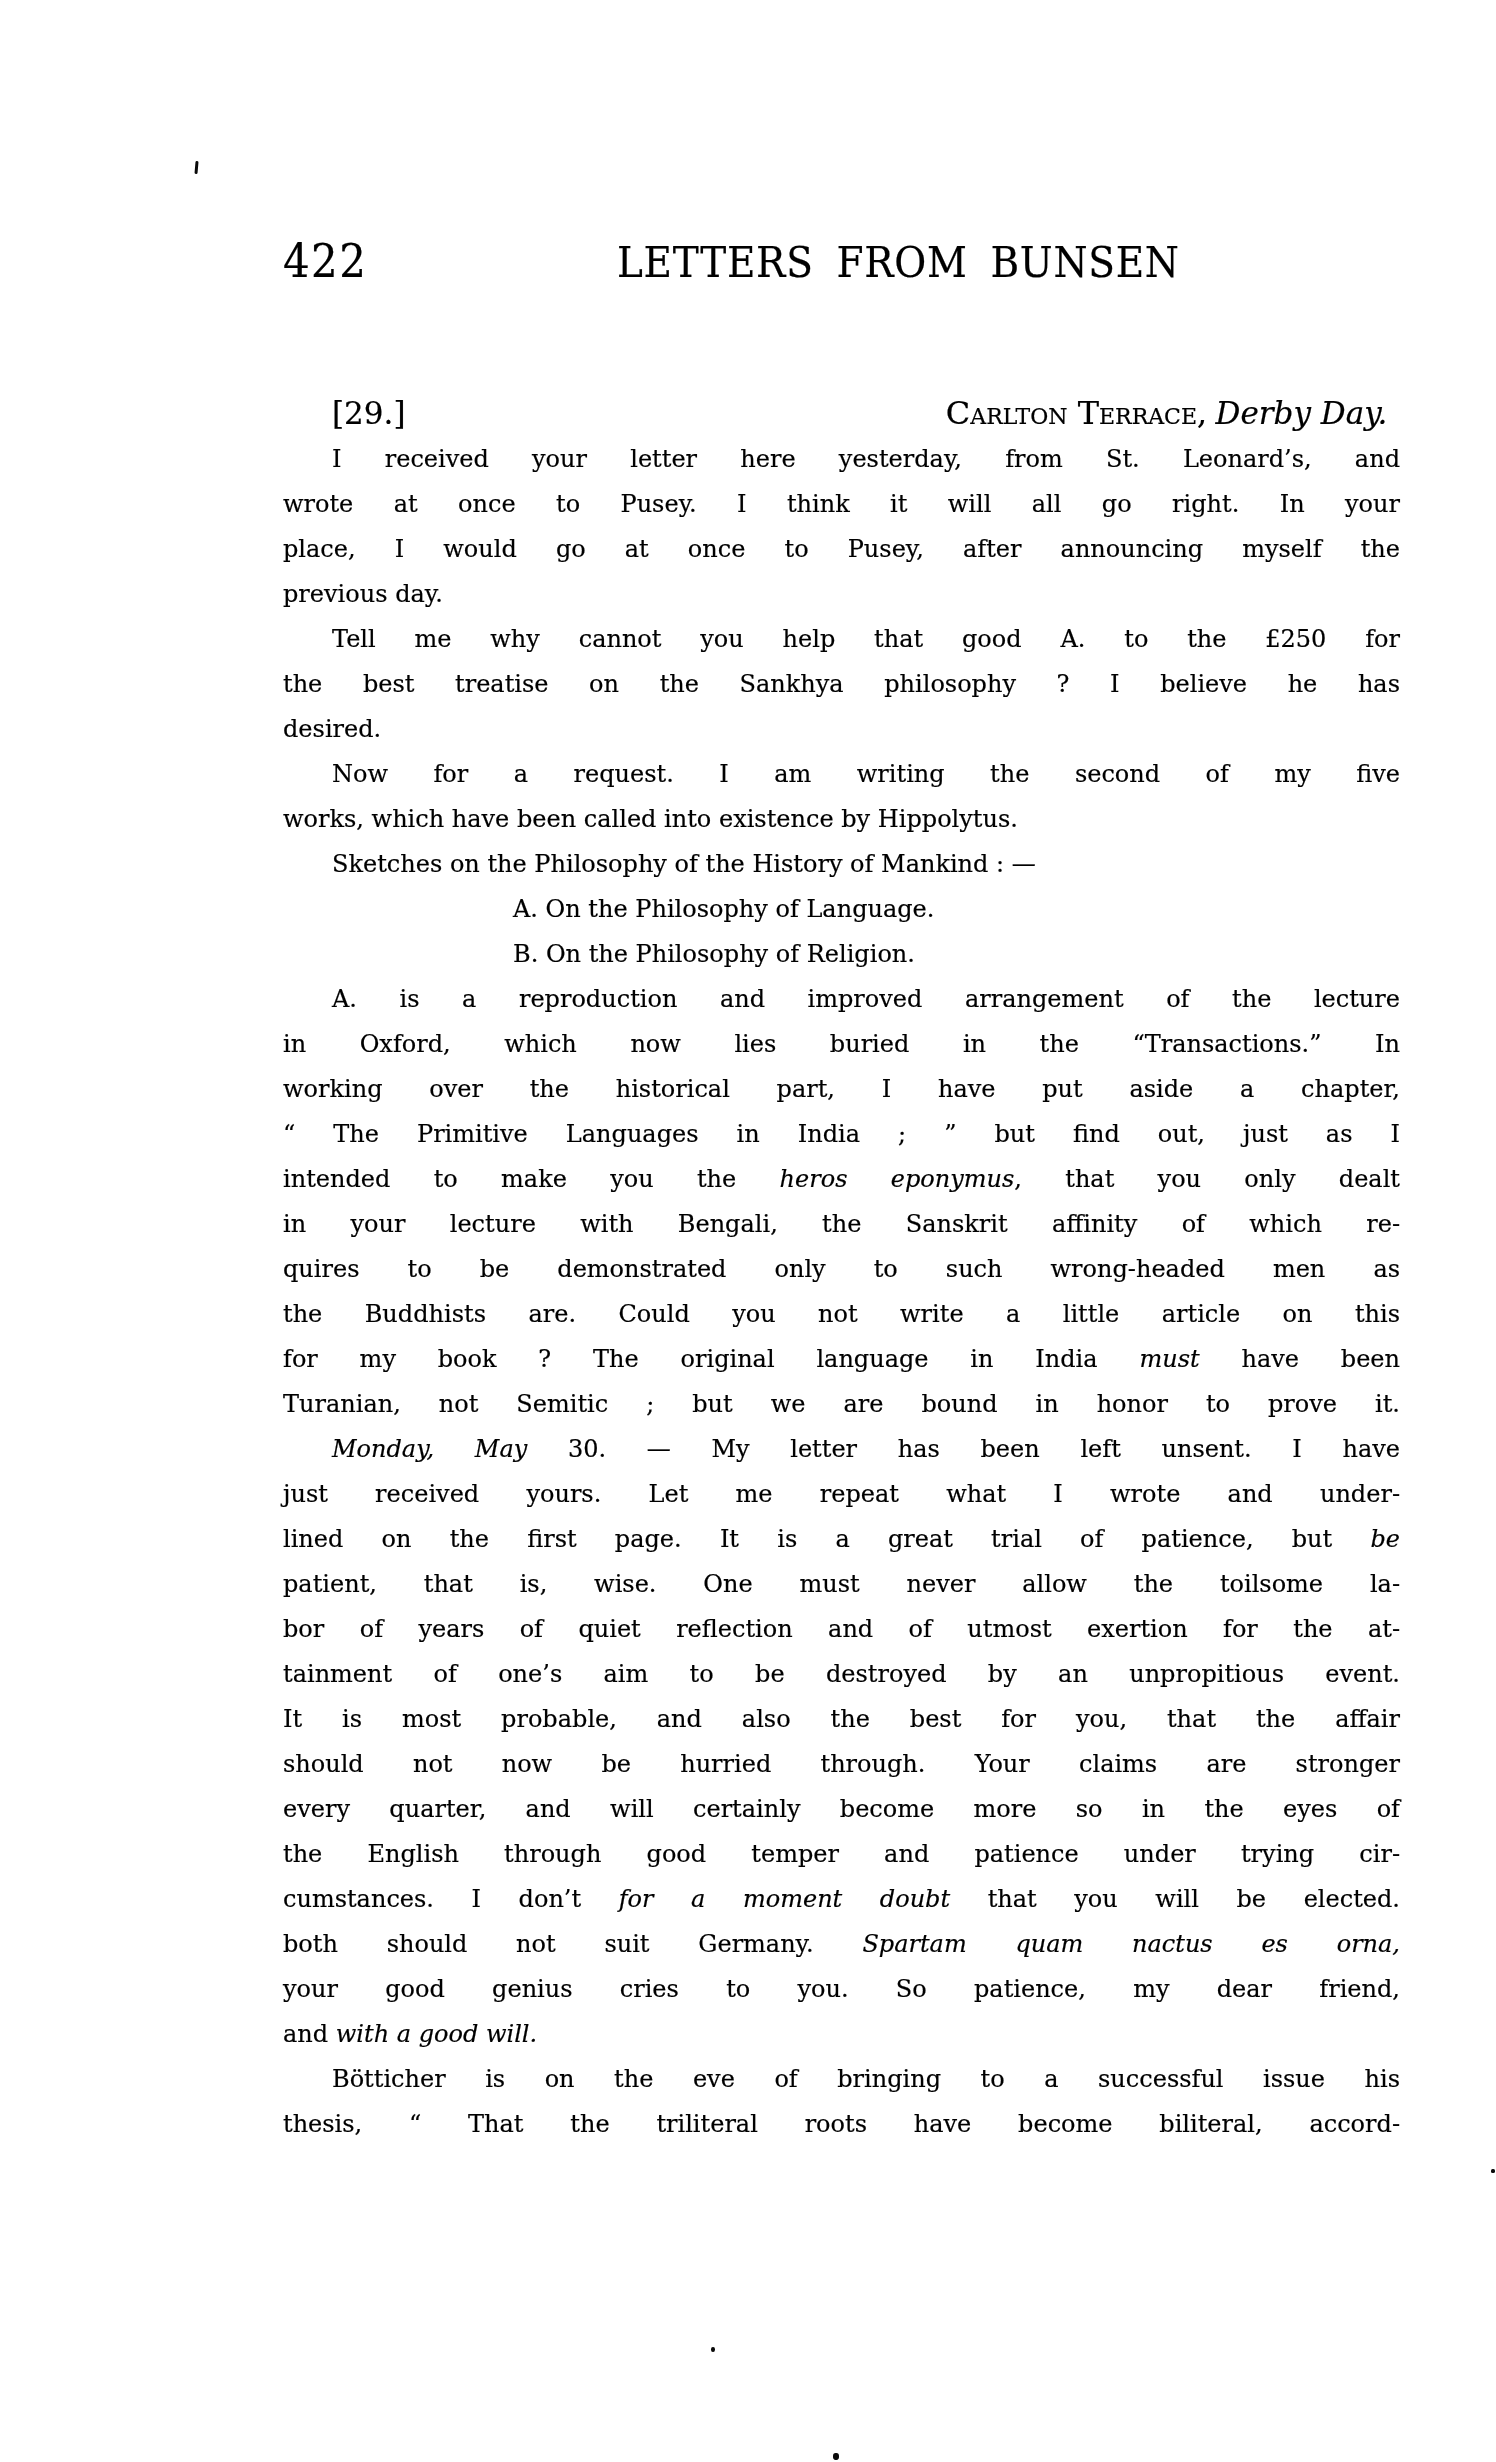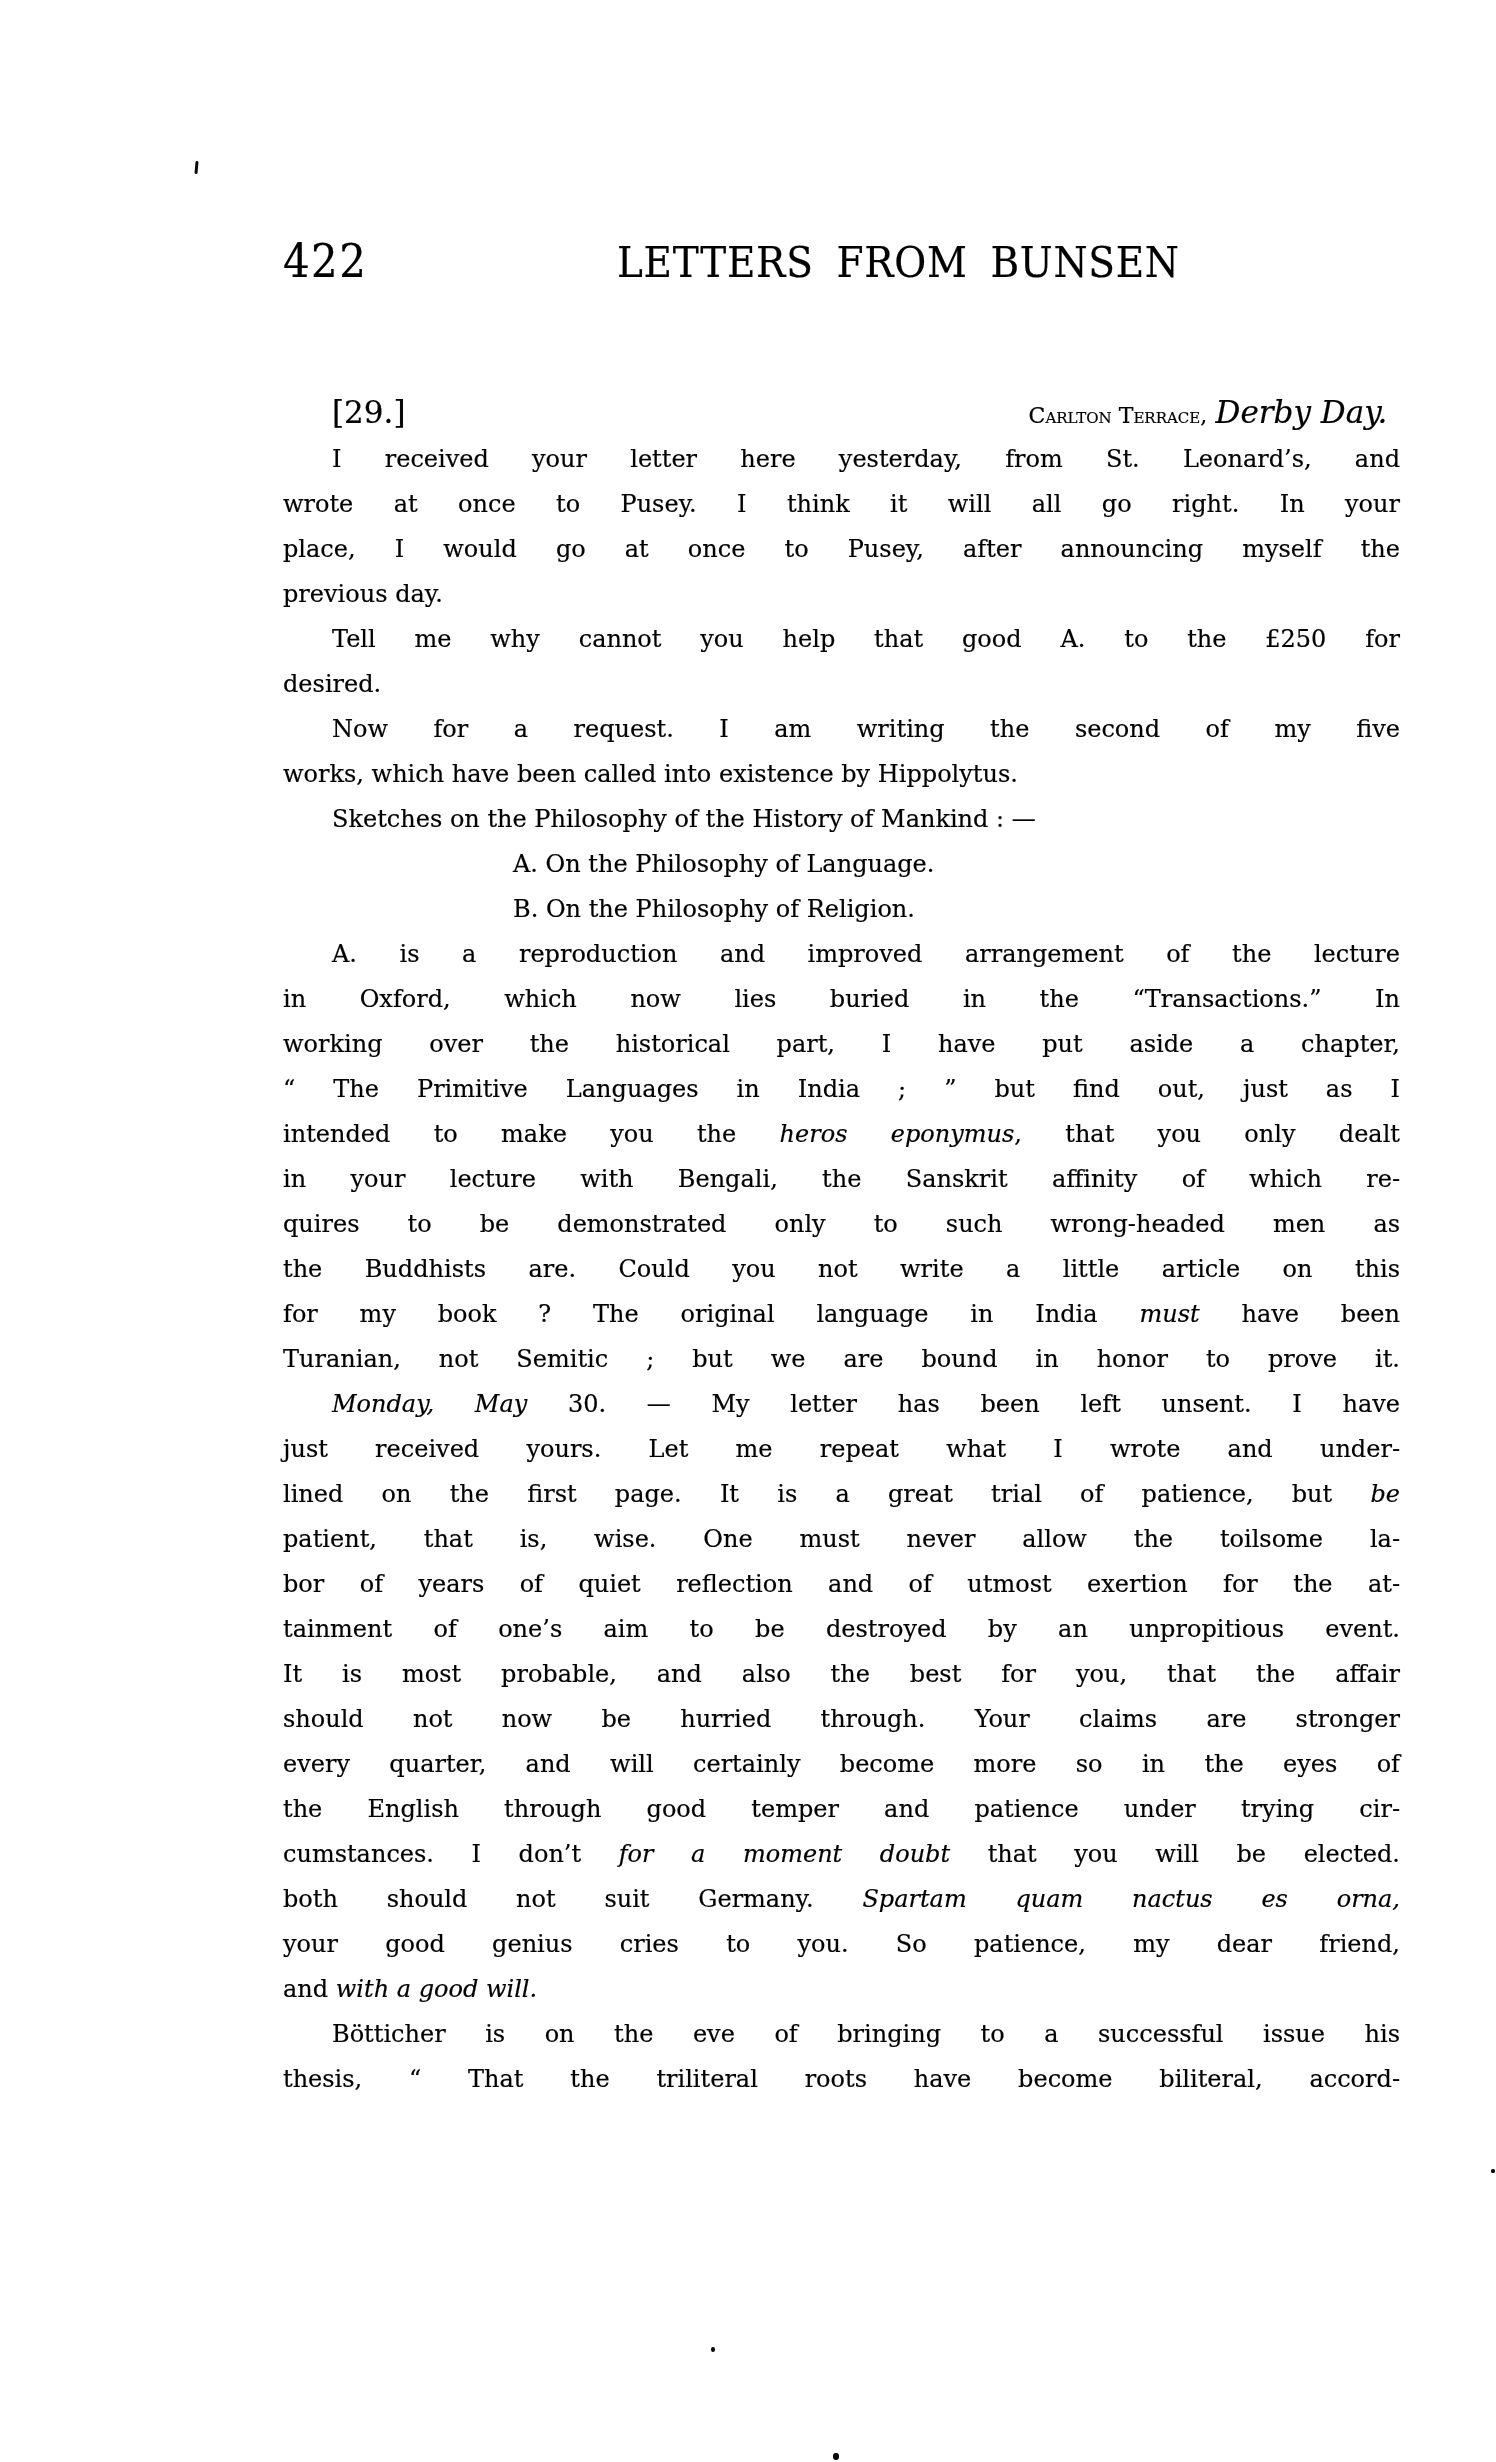--- a/index.html
+++ b/index.html
@@ -37,21 +37,21 @@
     position: absolute;
     left: 283px; top: 397px;
     width: 1117px;
     display: flex;
     align-items: baseline;
     font-size: 31px; line-height: 1;
     white-space: nowrap;
   }
   .letter-no { padding-left: 49px; text-align: center; }
   .place-date { margin-left: auto; margin-right: 12.6px; }
-  .sc { font-variant: small-caps; font-size: 22px; }
+  .sc { font-variant: small-caps; font-size: 32px; }
   .it { font-style: italic; }
   .place-date .it { margin-left: 8.4px; }
   
   .letter-body {
     position: absolute;
     left: 283px; top: 437px;
     width: 1117px;
     font-size: 24px;
   }
   .line {
@@ -89,20 +89,21 @@
     <span class="letter-no">[29.]</span>
     <span class="place-date"><span class="sc">Carlton Terrace,</span><span class="it">Derby Day.</span></span>
   </div>
 
   <div class="letter-body">
       <div class="line j i"><span>I received your letter here yesterday, from St. Leonard’s, and</span></div>
       <div class="line j"><span>wrote at once to Pusey.  I think it will all go right.  In your</span></div>
       <div class="line j"><span>place, I would go at once to Pusey, after announcing myself the</span></div>
       <div class="line"><span>previous day.</span></div>
       <div class="line j i"><span>Tell me why cannot you help that good A. to the £250 for</span></div>
+      <div class="line j"><span>the best treatise on the Sankhya philosophy ?  I believe he has</span></div>
       <div class="line"><span>desired.</span></div>
       <div class="line j i"><span>Now for a request.  I am writing the second of my five</span></div>
       <div class="line"><span>works, which have been called into existence by Hippolytus.</span></div>
       <div class="line i"><span>Sketches on the Philosophy of the History of Mankind : —</span></div>
       <div class="line ab"><span>A. On the Philosophy of Language.</span></div>
       <div class="line ab"><span>B. On the Philosophy of Religion.</span></div>
       <div class="line j i"><span>A. is a reproduction and improved arrangement of the lecture</span></div>
       <div class="line j"><span>in Oxford, which now lies buried in the “Transactions.”  In</span></div>
       <div class="line j"><span>working over the historical part, I have put aside a chapter,</span></div>
       <div class="line j"><span>“ The Primitive Languages in India ; ” but find out, just as I</span></div>

